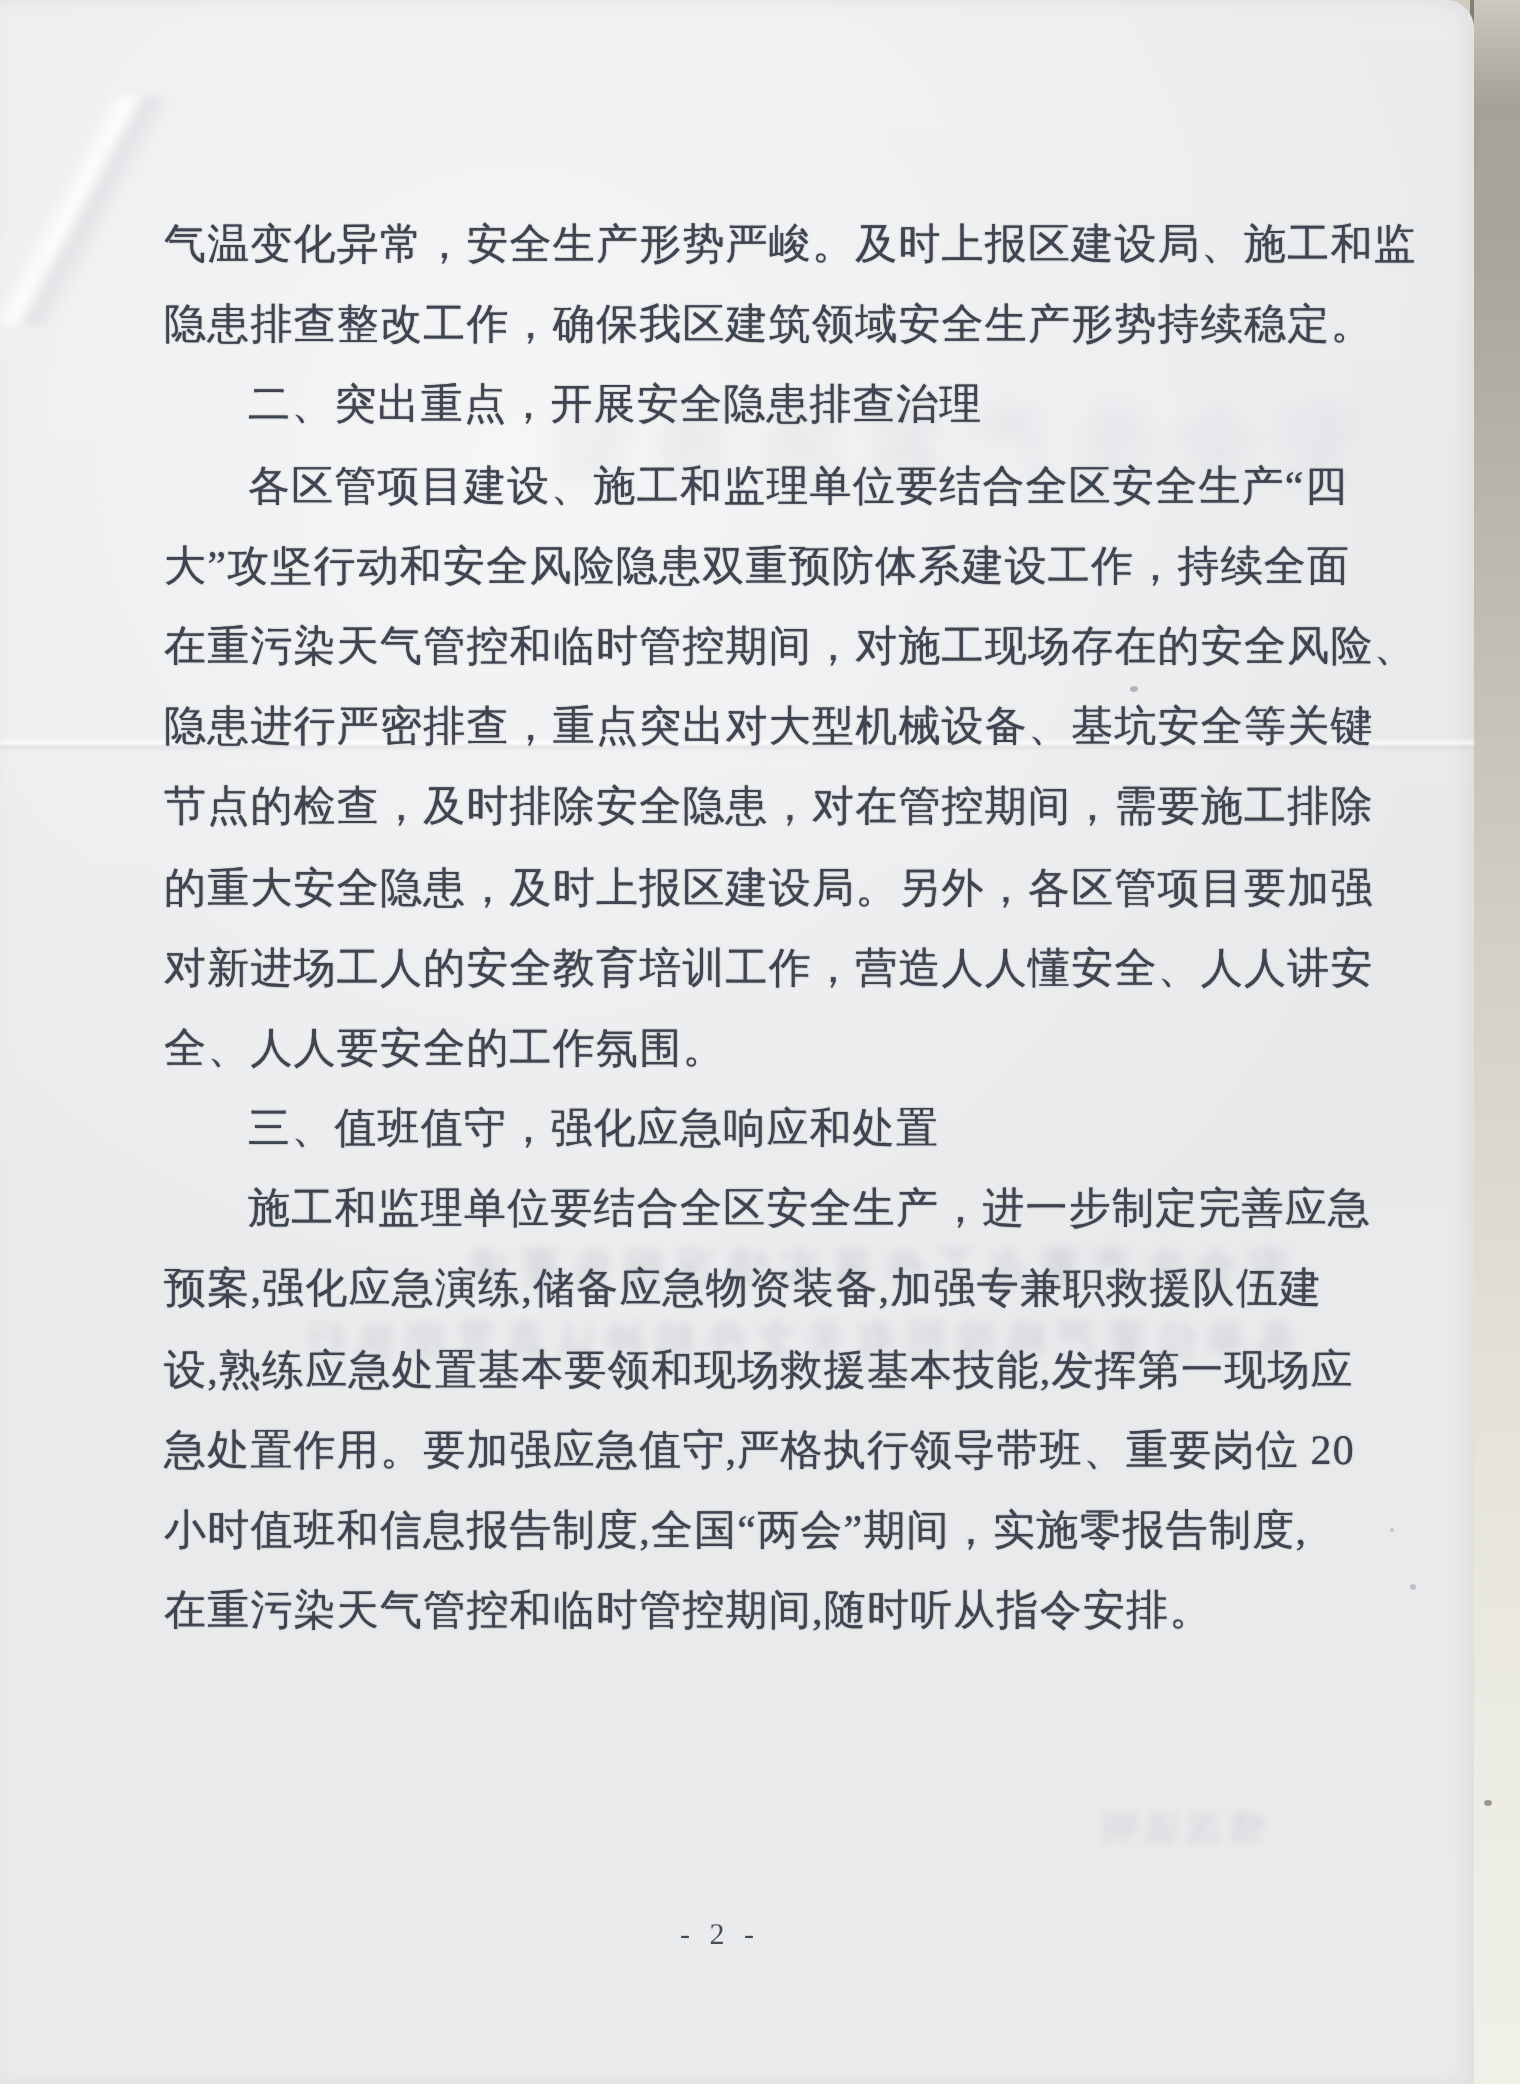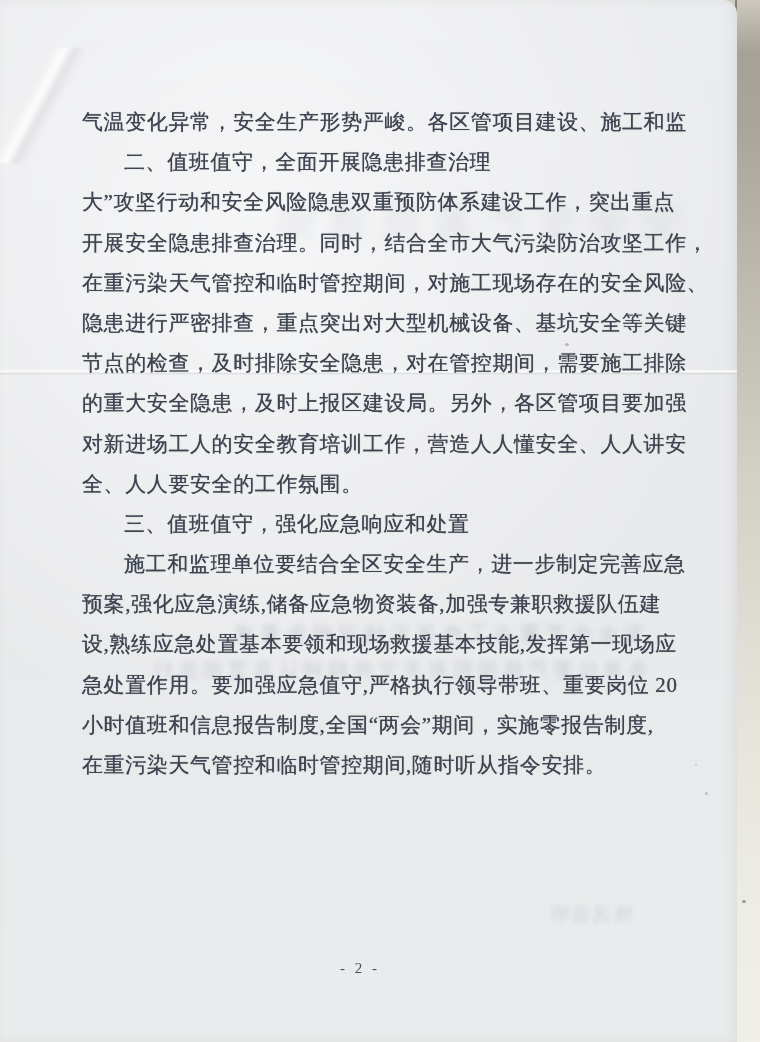--- a/index.html
+++ b/index.html
@@ -84,24 +84,25 @@
 
     <div class="crease-tl"></div>
     <div class="fold-mid"></div>
 
     <div class="ghost ghost0">安全生产紧急通知</div>
     <div class="ghost ghost1">安全生产重点工作落实情况报告要求</div>
     <div class="ghost ghost2">各单位要严格按照有关文件精神认真贯彻执行</div>
     <div class="ghost ghost3">情况说明</div>
 
     <div class="content">
-      <div class="line">气温变化异常，安全生产形势严峻。各区管项目建设、施工和监</div>
-      <div class="line indent">二、值班值守，全面开展隐患排查治理</div>
-      <div class="line">大”攻坚行动和安全风险隐患双重预防体系建设工作，突出重点</div>
-      <div class="line">开展安全隐患排查治理。同时，结合全市大气污染防治攻坚工作，</div>
+      <div class="line">气温变化异常，安全生产形势严峻。及时上报区建设局、施工和监</div>
+      <div class="line">隐患排查整改工作，确保我区建筑领域安全生产形势持续稳定。</div>
+      <div class="line indent">二、突出重点，开展安全隐患排查治理</div>
+      <div class="line indent">各区管项目建设、施工和监理单位要结合全区安全生产“四</div>
+      <div class="line">大”攻坚行动和安全风险隐患双重预防体系建设工作，持续全面</div>
       <div class="line">在重污染天气管控和临时管控期间，对施工现场存在的安全风险、</div>
       <div class="line">隐患进行严密排查，重点突出对大型机械设备、基坑安全等关键</div>
       <div class="line">节点的检查，及时排除安全隐患，对在管控期间，需要施工排除</div>
       <div class="line">的重大安全隐患，及时上报区建设局。另外，各区管项目要加强</div>
       <div class="line">对新进场工人的安全教育培训工作，营造人人懂安全、人人讲安</div>
       <div class="line">全、人人要安全的工作氛围。</div>
       <div class="line indent">三、值班值守，强化应急响应和处置</div>
       <div class="line indent">施工和监理单位要结合全区安全生产，进一步制定完善应急</div>
       <div class="line">预案,强化应急演练,储备应急物资装备,加强专兼职救援队伍建</div>
       <div class="line">设,熟练应急处置基本要领和现场救援基本技能,发挥第一现场应</div>

